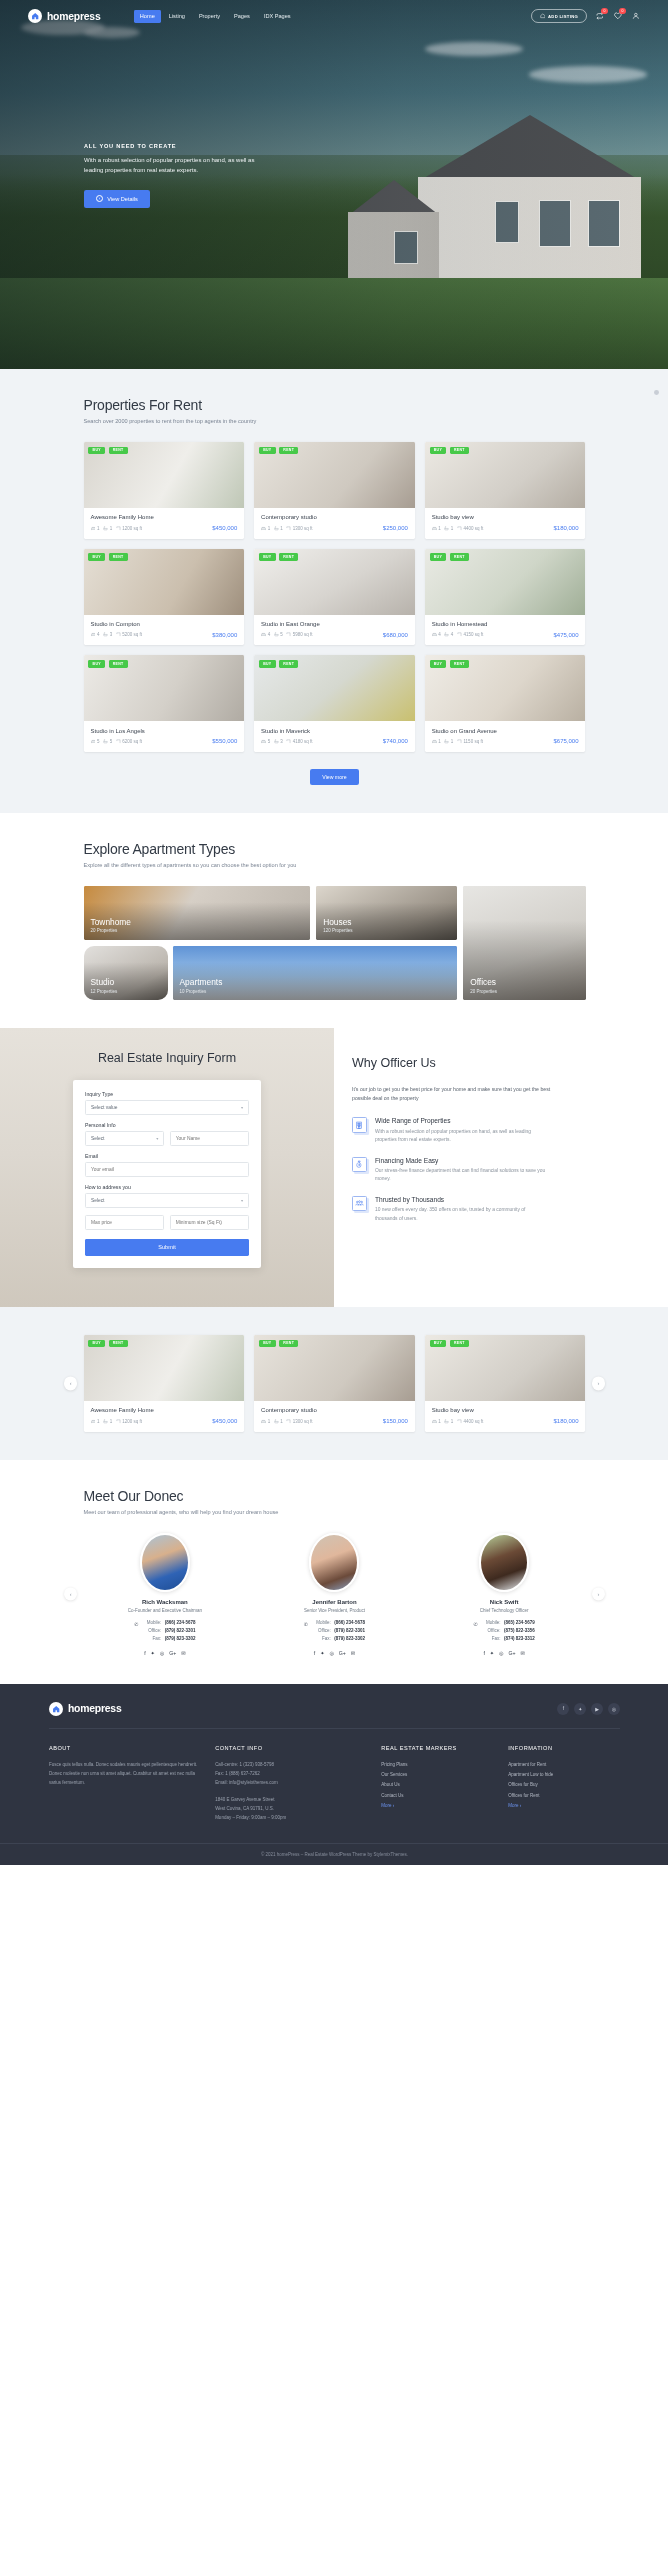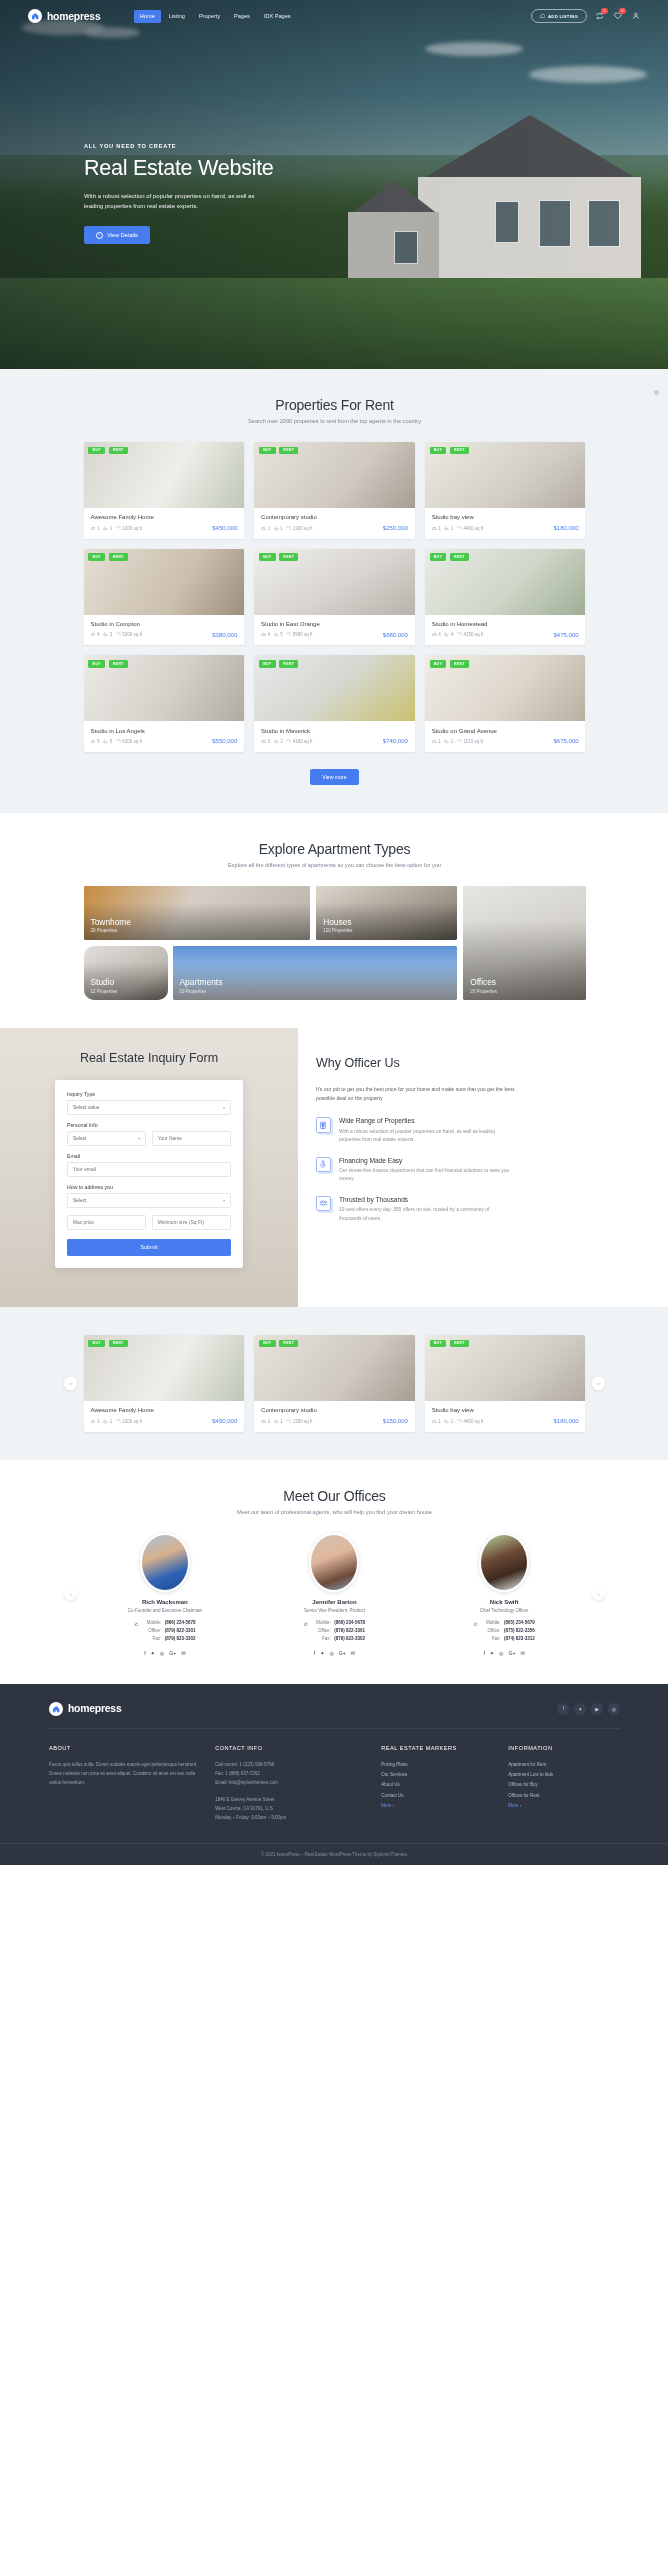--- a/index.html
+++ b/index.html
@@ -61,21 +61,21 @@
   .hero-sub { color:#f0f3f5; font-size:6px; line-height:1.75; margin-bottom:14px; max-width:188px; }
   .btn-primary { display:inline-flex; align-items:center; gap:4.2px; background:#477bf0; color:#fff;
     border:none; font-size:5.6px; padding:5.6px 12px; border-radius:2.1px; }
   .circ-arrow { width:7px; height:7px; border:0.7px solid #fff; border-radius:50%;
     display:flex; align-items:center; justify-content:center; font-size:4.2px; line-height:1; }
 
   
   .section { padding:28px 0; }
   .sec-light { background:#f0f3f6; }
   .sec-white { background:#ffffff; }
-  .sec-head { text-align:center; margin-bottom:18px; }
+  .sec-head { margin-bottom:18px; }
   .sec-title { font-size:14px; font-weight:normal; color:#323a45; letter-spacing:-0.2px; }
   .sec-sub { font-size:5.6px; color:#7a8493; margin-top:4.9px; }
 
   
   .card-grid { display:grid; grid-template-columns:repeat(3,1fr); gap:9.8px; }
   .pcard { background:#fff; border-radius:1.4px; overflow:hidden; box-shadow:0 0.7px 2.1px rgba(0,0,0,.07); }
   .pcard-img { position:relative; height:66px; background-size:cover; background-position:center; }
   .tags { position:absolute; top:4.9px; left:4.9px; display:flex; gap:3.5px; }
   .tag { background:#47c949; color:#fff; font-size:3.5px; font-weight:bold; padding:1.7px 4.2px; border-radius:1.4px; letter-spacing:0.3px; }
   .pcard-body { padding:6.3px 7px 7.7px; }
@@ -95,21 +95,21 @@
   .tname { color:#fff; font-size:8.4px; }
   .tcount { color:#e3e7ea; font-size:4.5px; margin-top:1.4px; }
   .t-town { grid-column:1; grid-row:1; }
   .t-house { grid-column:2; grid-row:1; }
   .t-office { grid-column:3; grid-row:1 / span 2; }
   .t-studio { grid-column:1; grid-row:2; width:84px; }
   .t-apart { grid-column:1 / span 2; grid-row:2; margin-left:89px; }
 
   
   .inquiry { position:relative; display:flex; }
-  .inquiry-left { width:298px; position:relative; min-height:279px;
+  .inquiry-left { width:334px; position:relative; min-height:279px;
     background:linear-gradient(to bottom,#e6e2db 0%,#ddd8d0 45%,#cfc8bd 100%); }
   .iq-title { font-size:12.5px; color:#2e3540; text-align:center; padding:23px 0 0; font-weight:normal; }
   .form-card { background:#fff; border-radius:2.1px; box-shadow:0 1.4px 9.8px rgba(0,0,0,.10);
     width:188px; margin:15.3px auto 0; padding:10.4px 12px 12.5px; }
   .f-label { font-size:5.2px; color:#39404b; margin-bottom:3.5px; font-weight:normal; }
   .f-input, .f-select { width:100%; height:14.6px; border:0.7px solid #e2e6ea; border-radius:1.4px;
     font-size:4.9px; color:#b6bcc4; padding:0 4.9px; background:#fff; display:flex; align-items:center; }
   .f-select { justify-content:space-between; color:#636c78; }
   .f-row { display:flex; gap:5.6px; }
   .f-row > * { flex:1; }
@@ -234,21 +234,20 @@
                 <circle cx="12" cy="8" r="4"></circle>
                 <path d="M4 21c0-4 3.6-7 8-7s8 3 8 7"></path>
               </svg>
           </div>
         </div>
       </div>
     </header>
 
     <div class="hero-content">
       <div class="kicker">ALL YOU NEED TO CREATE</div>
-      <h1 class="hero-title">Real Estate Website</h1>
       <p class="hero-sub">With a robust selection of popular properties on hand, as well as leading properties from real estate experts.</p>
       <button class="btn-primary">
         <span class="circ-arrow">›</span>
         <span>View Details</span>
       </button>
     </div>
   </section>
 
   <section class="section sec-light">
     <div class="container">
@@ -811,21 +810,21 @@
               </div>
             </div>
           </div>
       </div>
     </div>
   </section>
 
   <section class="section sec-white">
     <div class="container">
       <div class="sec-head">
-        <h2 class="sec-title">Meet Our Offices</h2>
+        <h2 class="sec-title">Meet Our Donec</h2>
         <p class="sec-sub">Meet our team of professional agents, who will help you find your dream house</p>
       </div>
       <div class="carousel-wrap">
         <div class="nav-arrow nav-left">‹</div>
         <div class="nav-arrow nav-right">›</div>
         <div class="agents-grid" id="agents-grid">
             <div class="agent">
               <div class="agent-photo" style="background:linear-gradient(160deg,#a9c3d8 0%,#d8b08c 38%,#2f63b5 70%,#1e4d94 100%)"></div>
               <div class="agent-name">Rich Wacksman</div>
               <div class="agent-role">Co-Founder and Executive Chairman</div>

